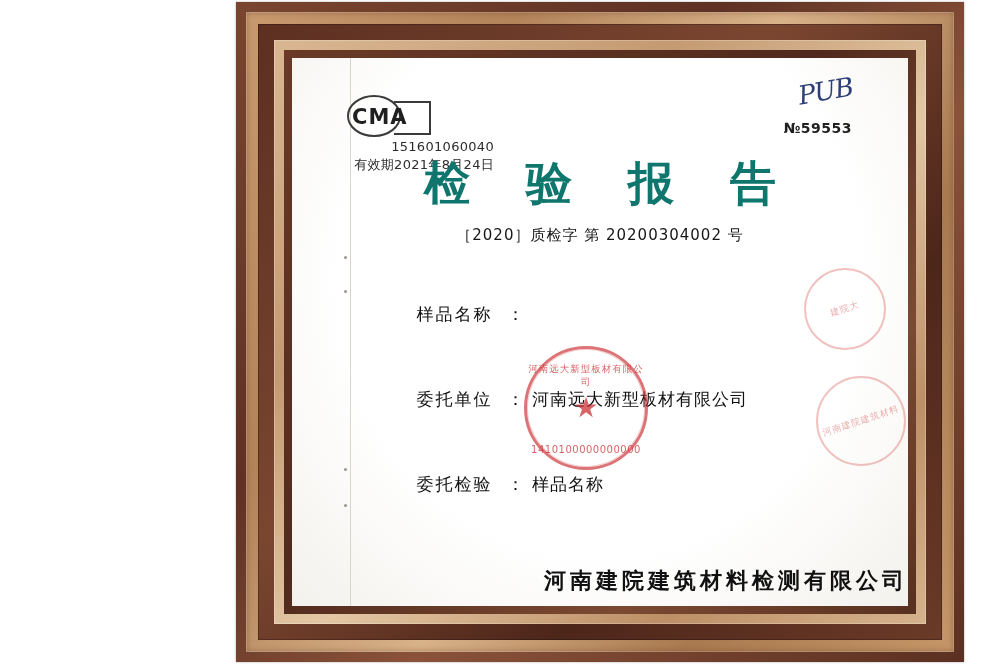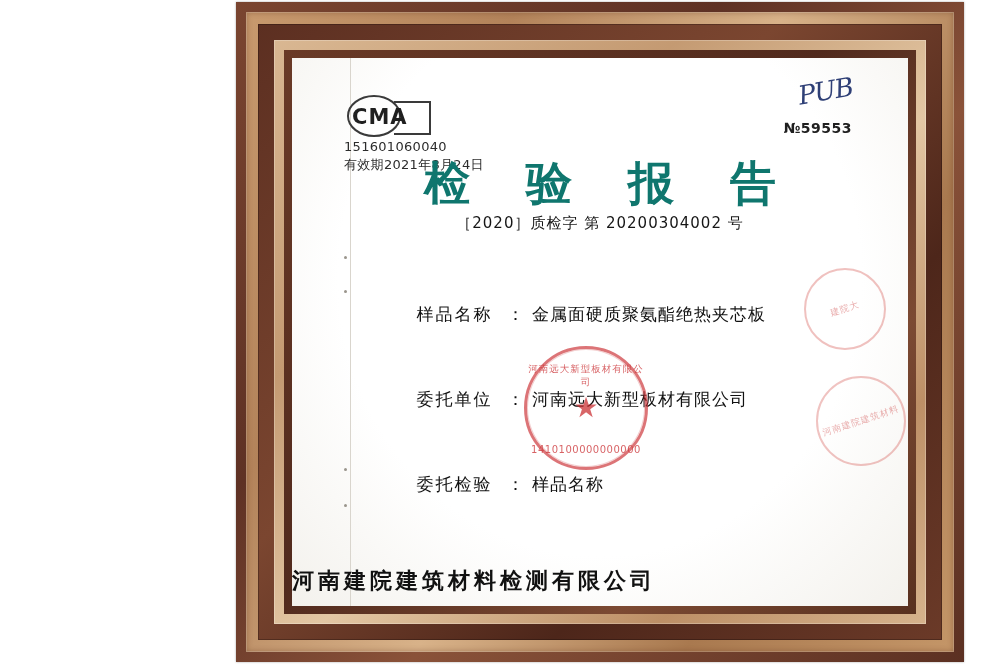--- a/index.html
+++ b/index.html
@@ -110,20 +110,21 @@
     border-radius: 50%;
     background: #9a958c;
   }
 
   
   .cma-block {
     position: absolute;
     left: 52px;
     top: 36px;
     width: 150px;
+    text-align: right;
   }
   .cma-logo {
     position: relative;
     width: 92px;
     height: 44px;
   }
   .cma-logo svg { display: block; }
   .cma-line {
     font-family: "DejaVu Sans", "Liberation Sans", sans-serif;
     font-size: 13px;
@@ -171,21 +172,21 @@
     letter-spacing: 20px;
     text-indent: 20px;
     color: #0f766e;
   }
 
   
   .sub-no {
     position: absolute;
     left: 0;
     right: 0;
-    top: 156px;
+    top: 168px;
     text-align: center;
     font-size: 15px;
     color: #161616;
     letter-spacing: 1px;
   }
 
   
   .fields {
     position: absolute;
     left: 110px;
@@ -213,21 +214,21 @@
   .field-value {
     letter-spacing: 1px;
   }
 
   
   .footer-org {
     position: absolute;
     left: 0;
     right: 0;
     top: 508px;
-    text-align: left;
+    text-align: right;
     font-size: 22px;
     font-weight: 700;
     letter-spacing: 4px;
     color: #111111;
   }
 
   
   .stamp {
     position: absolute;
     border-radius: 50%;
@@ -331,21 +332,20 @@
               </div>
 
               <div class="main-title">检 验 报 告</div>
 
               <div class="sub-no">［2020］质检字   第 20200304002 号</div>
 
               <div class="fields">
                 <div class="field-row">
                   <span class="field-label">样品名称</span>
                   <span class="field-colon">：</span>
-                  <span class="field-value">金属面硬质聚氨酯绝热夹芯板</span>
                 </div>
                 <div class="field-row">
                   <span class="field-label">委托单位</span>
                   <span class="field-colon">：</span>
                   <span class="field-value">河南远大新型板材有限公司</span>
                 </div>
                 <div class="field-row">
                   <span class="field-label">委托检验</span>
                   <span class="field-colon">：</span>
                   <span class="field-value">样品名称</span>

